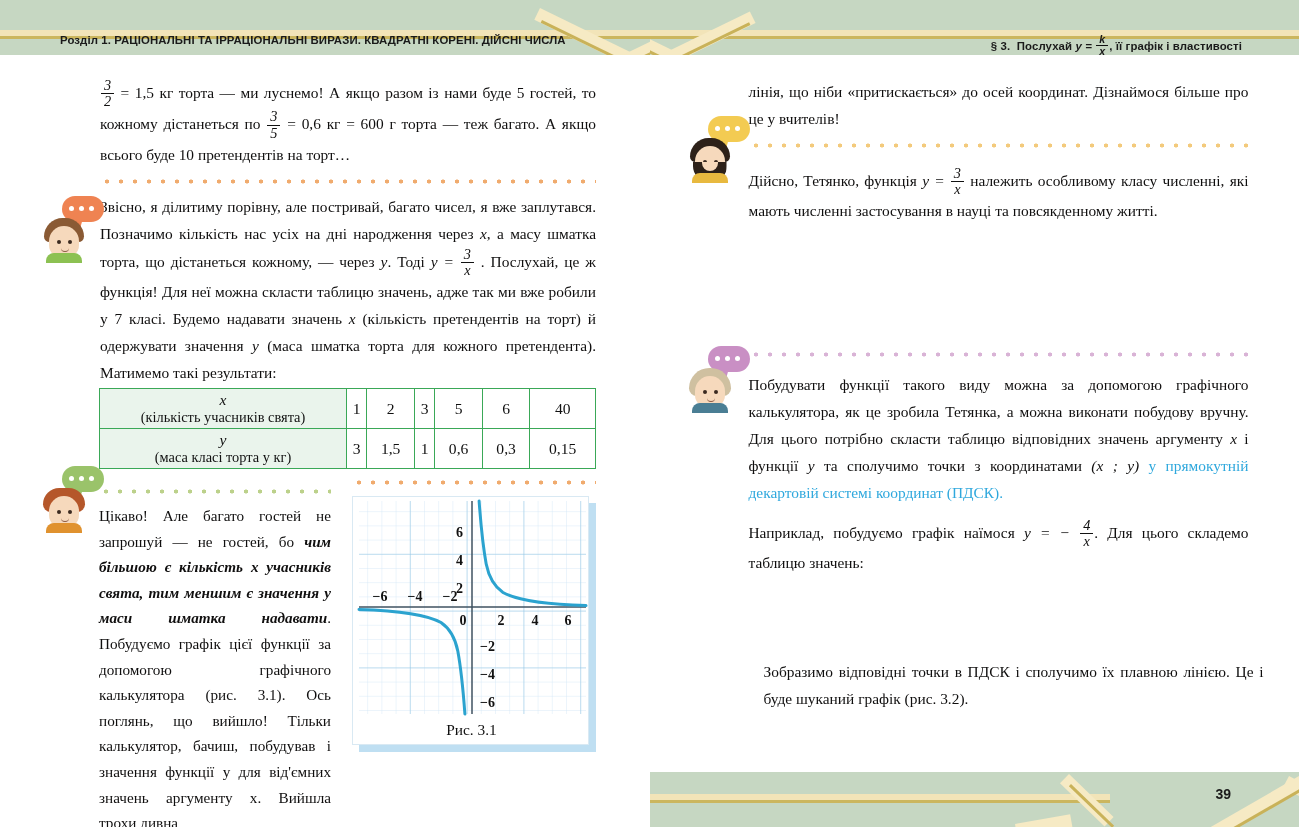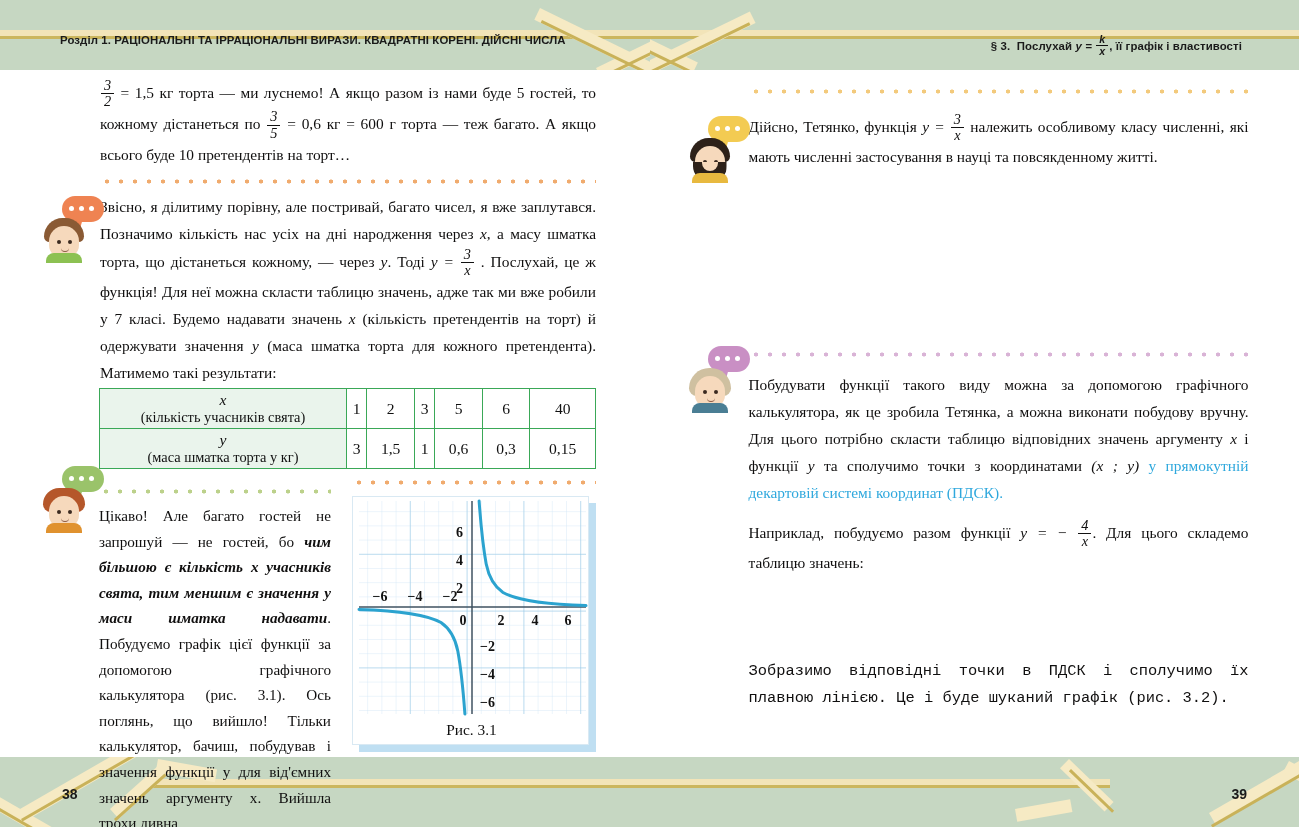--- a/index.html
+++ b/index.html
@@ -9,21 +9,21 @@
     font-family: "Liberation Serif", serif;
     overflow: hidden;
     position: relative;
   }
   .spread { position: absolute; inset: 0; display: flex; }
   .page { position: relative; width: 649.5px; height: 827px; background: #fff; overflow: hidden; }
   .page.right { width: 649.5px; }
 
   
   .band {
-    position: absolute; left: 0; width: 100%; height: 70px;
+    position: absolute; left: 0; width: 100%; height: 55px;
     background: #c6d7c2; overflow: hidden;
   }
   .band.top { top: 0; }
   .band.bottom { bottom: 0; }
   .band .stripe {
     position: absolute; height: 6px; background: #f2e4b8;
   }
   .band .stripe.thin { height: 3px; background: #cbb65e; }
 
   .chev {
@@ -43,21 +43,21 @@
   }
   .header-title.left { left: 60px; }
   .header-title.right { right: 57px; }
 
   .page-num {
     position: absolute; bottom: 25px;
     font-family: "Liberation Sans", sans-serif;
     font-weight: bold; font-size: 14px; color: #1a1a1a;
   }
   .page-num.left { left: 62px; }
-  .page-num.right { right: 52px; }
+  .page-num.right { right: 68px; }
 
   
   .col { position: absolute; top: 78px; }
   .col.left  { left: 100px; width: 496px; }
   .col.right { left: 99px;  width: 500px; }
 
   p.txt {
     font-family: "Liberation Serif", serif;
     font-size: 15.4px; line-height: 27px; color: #100f0f;
     text-align: justify;
@@ -165,36 +165,20 @@
       <div class="stripe thin" style="left:0; top:36px; width:100%;"></div>
       <div class="chev" style="right:-40px; top:-10px;">
         <i style="width:130px; left:0; top:18px; transform:rotate(26deg);"></i>
         <i style="width:130px; left:56px; top:78px; transform:rotate(-26deg);"></i>
         <i class="gold" style="width:128px; left:2px; top:30px; transform:rotate(26deg);"></i>
         <i class="gold" style="width:128px; left:57px; top:88px; transform:rotate(-26deg);"></i>
       </div>
       <div class="header-title left">Розділ 1. РАЦІОНАЛЬНІ ТА ІРРАЦІОНАЛЬНІ ВИРАЗИ. КВАДРАТНІ КОРЕНІ. ДІЙСНІ ЧИСЛА</div>
     </div>
 
-    <div class="band bottom">
-      <div class="stripe" style="left:150px; top:22px; width:520px;"></div>
-      <div class="stripe thin" style="left:150px; top:28px; width:520px;"></div>
-      <div class="chev" style="left:-80px; top:-14px;">
-        <i style="width:200px; left:0; top:8px; transform:rotate(30deg);"></i>
-        <i style="width:150px; left:100px; top:66px; transform:rotate(-30deg);"></i>
-        <i class="gold" style="width:198px; left:2px; top:20px; transform:rotate(30deg);"></i>
-        <i class="gold" style="width:148px; left:101px; top:76px; transform:rotate(-30deg);"></i>
-      </div>
-      <div class="chev" style="left:110px; top:-8px;">
-        <i style="width:70px; left:0; top:60px; transform:rotate(-42deg);"></i>
-        <i style="width:60px; left:48px; top:10px; transform:rotate(10deg);"></i>
-        <i class="gold" style="width:68px; left:4px; top:70px; transform:rotate(-42deg);"></i>
-      </div>
-      <div class="page-num left">38</div>
-    </div>
 
     <div class="col left">
 
       <p class="txt">
         <span class="frac">
           <span class="num">3</span>
           <span class="den">2</span>
         </span>
         <span>= 1,5</span>
         <span>кг торта — ми луснемо! А якщо разом із нами буде 5 гостей, то кожному дістанеться по</span>
@@ -250,21 +234,21 @@
         <td>1</td>
         <td>2</td>
         <td>3</td>
         <td>5</td>
         <td>6</td>
         <td>40</td>
       </tr>
       <tr>
         <td class="lbl">
           <span class="vn">y</span><br>
-          <span>(маса шматка торта у кг)</span>
+          <span>(маса класі торта у кг)</span>
         </td>
         <td>3</td>
         <td>1,5</td>
         <td>1</td>
         <td>0,6</td>
         <td>0,3</td>
         <td>0,15</td>
       </tr>
     </tbody>
       </table>
@@ -368,20 +352,21 @@
       </div>
       <div class="chev" style="right:140px; top:-6px;">
         <i style="width:62px; left:60px; top:8px; transform:rotate(44deg);"></i>
         <i style="width:56px; left:6px; top:58px; transform:rotate(-10deg);"></i>
         <i class="gold" style="width:60px; left:62px; top:18px; transform:rotate(44deg);"></i>
       </div>
       <div class="page-num right">39</div>
     </div>
 
     <div class="col right">
+      <p class="txt">лінія, що ніби «притискається» до осей координат. Дізнаймося більше про це у вчителів!</p>
 
       <div class="dots yellow"></div>
 
       <p class="txt" style="margin-top:18px;">
         <span>Дійсно, Тетянко, функція</span>
         <span class="mvar">y =</span>
         <span class="frac">
           <span class="num">3</span>
           <span class="den">x</span>
         </span>
@@ -425,24 +410,24 @@
       <p class="txt" style="margin-top:14px;">
         <span>Побудувати функції такого виду можна за допомогою графічного калькулятора, як це зробила Тетянка, а можна виконати побудову вручну. Для цього потрібно скласти таблицю відповідних значень аргументу</span>
         <span class="mvar">x</span>
         <span>і функції</span>
         <span class="mvar">y</span>
         <span>та сполучимо точки з координатами</span>
         <span class="mvar">(x ; y)</span>
         <span class="blue">у прямокутній декартовій системі координат (ПДСК).</span>
       </p>
       <p class="txt" style="margin-top:12px;">
-        <span>Наприклад, побудуємо разом функції</span>
+        <span>Наприклад, побудуємо графік наїмося</span>
         <span class="mvar">y = −</span>
         <span class="frac">
           <span class="num">4</span>
           <span class="den">x</span>
         </span><span>. Для цього складемо таблицю значень:</span>
       </p>
     </div>
 
-    <p class="txt" style="position:absolute; left:99px; top:658px; width:500px;font-family:Liberation Mono, monospace;">Зобразимо відповідні точки в ПДСК і сполучимо їх плавною лінією. Це і буде шуканий графік (рис. 3.2).</p>
+    <p class="txt" style="position:absolute; left:114px; top:658px; width:500px;">Зобразимо відповідні точки в ПДСК і сполучимо їх плавною лінією. Це і буде шуканий графік (рис. 3.2).</p>
   </div>
 </div>
 
 </body></html>

